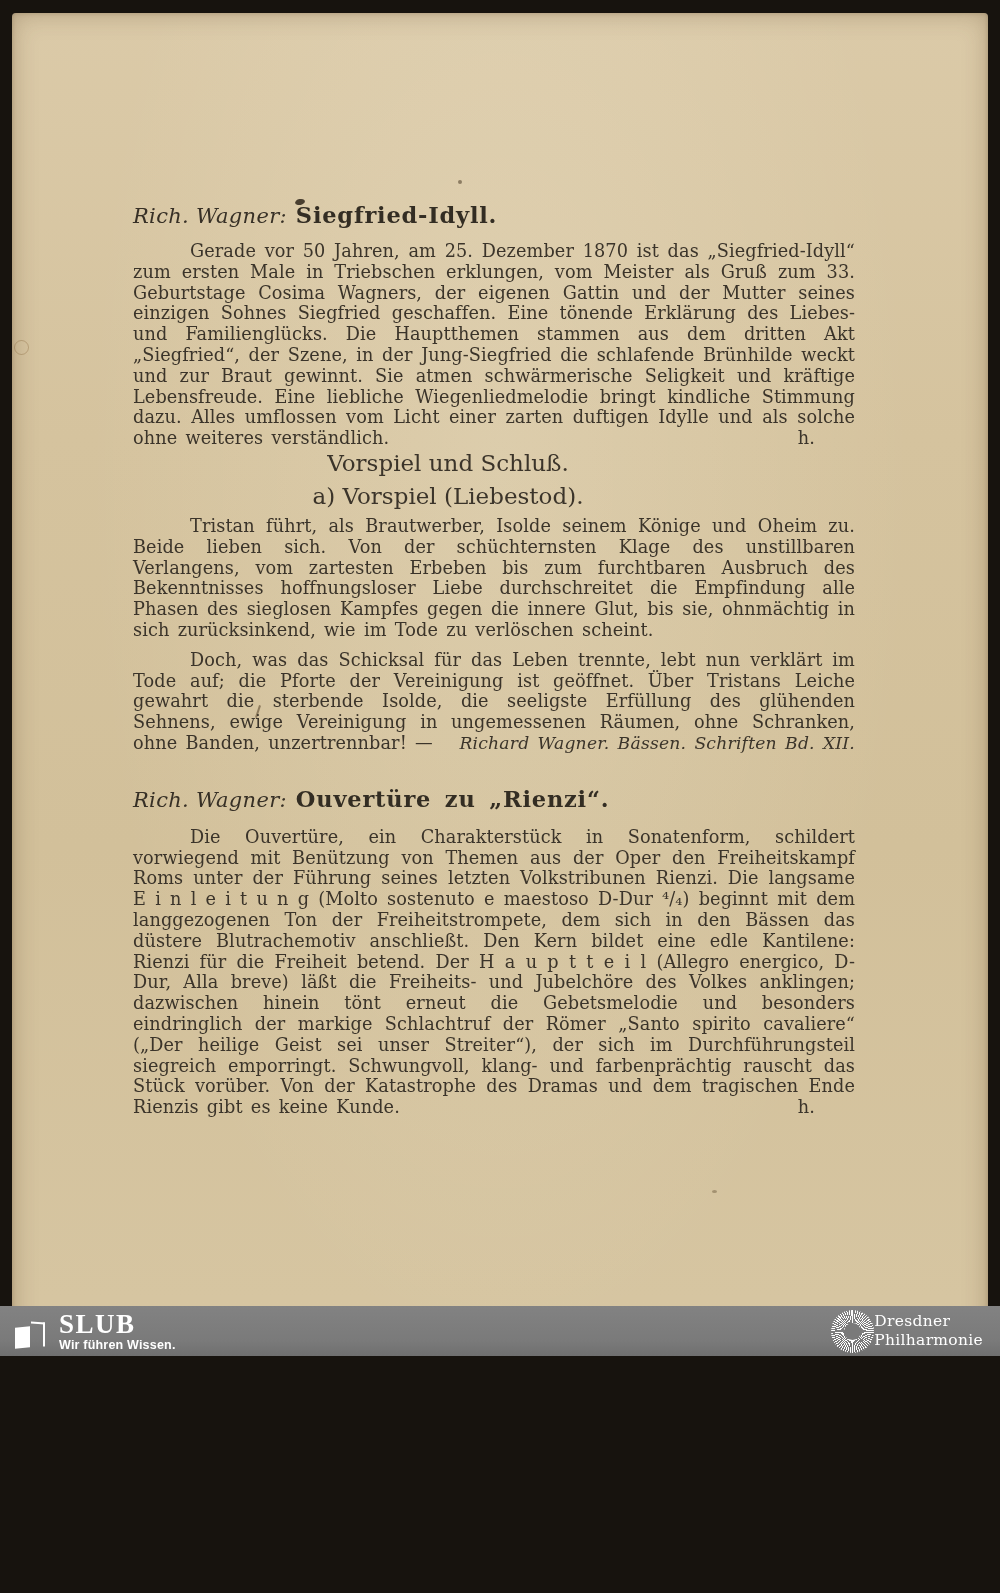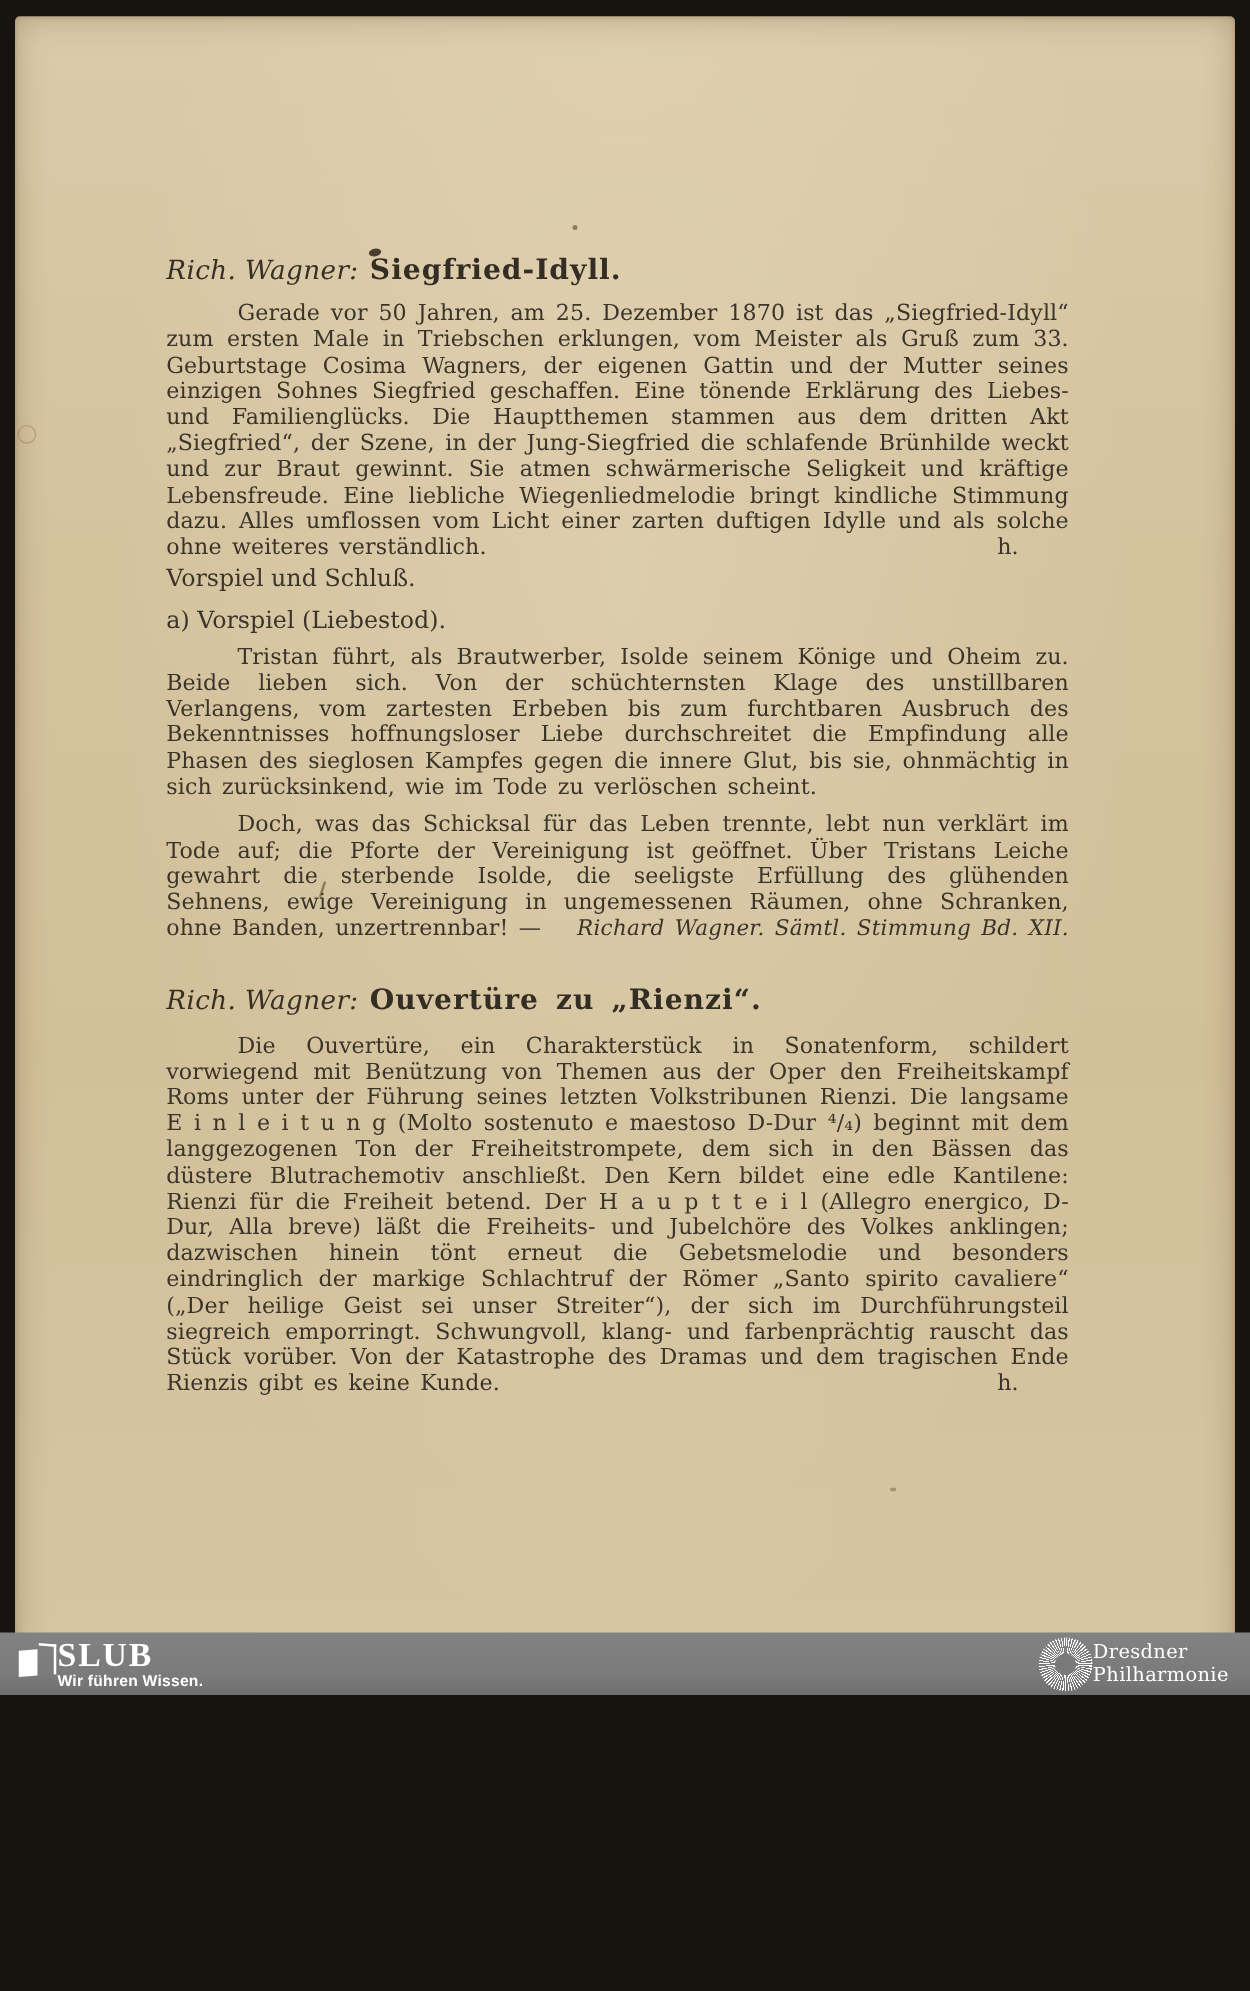--- a/index.html
+++ b/index.html
@@ -25,21 +25,21 @@
   .heading .title  { font-weight:700; font-size:22.5px; color:#332d23; letter-spacing:.8px; word-spacing:5px; }
 
   .para {
     position:relative; margin:0; text-align:justify;
     font-size:17.7px; line-height:20.8px; letter-spacing:.1px; word-spacing:2.5px;
     text-indent:57px; color:#3b342a;
   }
   .sig  { position:absolute; right:40px; bottom:0; font-size:17.7px; }
   .attr { position:absolute; right:0; bottom:0; font-style:italic; font-size:17.2px; letter-spacing:.2px; }
 
-  .center-line { margin:0 92px 0 0; font-size:19px; line-height:21px; color:#3b342a; }
+  .center-line { text-align:center; margin:0 92px 0 0; font-size:23px; line-height:21px; color:#3b342a; }
 
   .para1   { margin-top:10px; }
   .sec2    { margin-top:32px; }
   .subtitle{ margin-top:4px;  }
   .label-a { margin-top:12px; }
   .para-a  { margin-top:9px;  }
   .label-b { margin-top:9px;  }
   .para-b  { margin-top:9px;  }
   .sec3    { margin-top:30px; }
   .para3   { margin-top:12px; }
@@ -52,21 +52,21 @@
   .slash { left:245px; top:692px; width:2px; height:13px; background:rgba(84,64,38,.55); transform:rotate(18deg); }
   .speck2{ left:700px; top:1177px; width:5px; height:3px; background:#57452b; opacity:.4; border-radius:50%; }
 
   
   .footer {
     position:absolute; left:0; bottom:0; width:1000px; height:50px;
     background:linear-gradient(180deg,#828282 0%, #7a7a7a 70%, #6f6f6f 100%);
     display:flex; align-items:center; justify-content:space-between;
     font-family:"Liberation Sans", sans-serif; color:#fff;
   }
-  .slub-brand { display:flex; align-items:flex-start; padding-left:14px; margin-top:2px; }
+  .slub-brand { display:flex; align-items:flex-end; gap:13px; padding-left:14px; margin-top:2px; }
   .slub-icon { position:relative; width:32px; height:32px; margin-top:1px; }
   .slub-icon .page-solid   { position:absolute; left:1px; top:7px; width:15px; height:21px; background:#fff; transform:skewY(-5deg); }
   .slub-icon .page-outline { position:absolute; left:17px; top:2px; width:12px; height:22px; border-top:2.5px solid #fff; border-right:2.5px solid #fff; transform:skewY(5deg); }
   .slub-name    { font-family:"Liberation Serif", serif; font-weight:700; font-size:27px; line-height:25px; letter-spacing:1.5px; }
   .slub-tagline { font-weight:700; font-size:12.5px; margin-top:1px; letter-spacing:.2px; }
 
   .dp-brand { display:flex; align-items:center; padding-right:17px; }
   .dp-logo {
     width:43px; height:43px; border-radius:50%;
     background:repeating-conic-gradient(#fff 0deg 2.7deg, rgba(255,255,255,0) 2.7deg 6.6deg);
@@ -99,21 +99,21 @@
 
       <div class="center-line subtitle">Vorspiel und Schluß.</div>
 
       <div class="center-line label-a">a) Vorspiel (Liebestod).</div>
       <p class="para para-a">
         <span>Tristan führt, als Brautwerber, Isolde seinem Könige und Oheim zu. Beide lieben sich. Von der schüchternsten Klage des unstillbaren Verlangens, vom zartesten Erbeben bis zum furchtbaren Ausbruch des Bekenntnisses hoffnungsloser Liebe durchschreitet die Empfindung alle Phasen des sieglosen Kampfes gegen die innere Glut, bis sie, ohnmächtig in sich zurücksinkend, wie im Tode zu verlöschen scheint.</span>
       </p>
 
       <p class="para para-b">
         <span>Doch, was das Schicksal für das Leben trennte, lebt nun verklärt im Tode auf; die Pforte der Vereinigung ist geöffnet. Über Tristans Leiche gewahrt die sterbende Isolde, die seeligste Erfüllung des glühenden Sehnens, ewige Vereinigung in ungemessenen Räumen, ohne Schranken, ohne Banden, unzertrennbar! —</span>
-        <span class="attr">Richard Wagner. Sämtl. Stimmung Bd. XII.</span>
+        <span class="attr">Richard Wagner. Bässen. Schriften Bd. XII.</span>
       </p>
 
       <h2 class="heading sec3">
         <span class="prefix">Rich. Wagner:</span><span class="title">Ouvertüre zu „Rienzi“.</span>
       </h2>
       <p class="para para3">
         <span>Die Ouvertüre, ein Charakterstück in Sonatenform, schildert vorwiegend mit Benützung von Themen aus der Oper den Freiheitskampf Roms unter der Führung seines letzten Volkstribunen Rienzi. Die langsame E i n l e i t u n g (Molto sostenuto e maestoso D-Dur ⁴/₄) beginnt mit dem langgezogenen Ton der Freiheitstrompete, dem sich in den Bässen das düstere Blutrachemotiv anschließt. Den Kern bildet eine edle Kantilene: Rienzi für die Freiheit betend. Der H a u p t t e i l (Allegro energico, D-Dur, Alla breve) läßt die Freiheits- und Jubelchöre des Volkes anklingen; dazwischen hinein tönt erneut die Gebetsmelodie und besonders eindringlich der markige Schlachtruf der Römer „Santo spirito cavaliere“ („Der heilige Geist sei unser Streiter“), der sich im Durchführungsteil siegreich emporringt. Schwungvoll, klang- und farbenprächtig rauscht das Stück vorüber. Von der Katastrophe des Dramas und dem tragischen Ende Rienzis gibt es keine Kunde.</span>
         <span class="sig">h.</span>
       </p>
 

